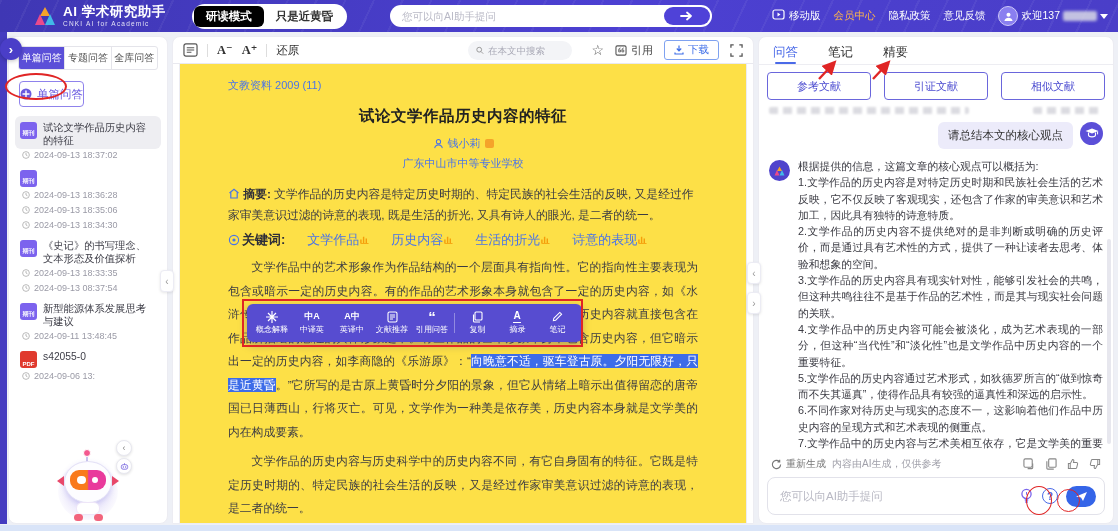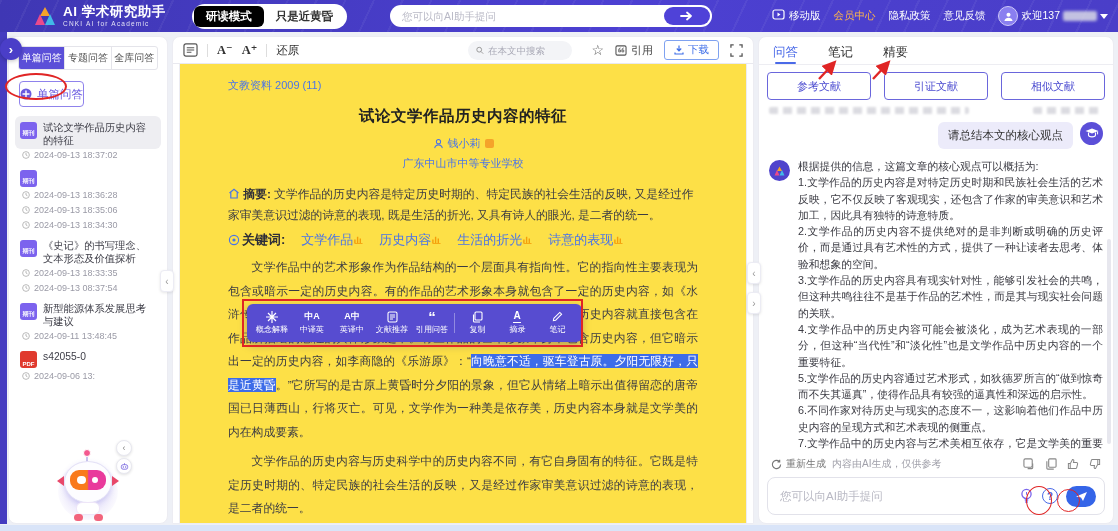--- a/index.html
+++ b/index.html
@@ -107,21 +107,21 @@
     padding:14px 48px 0; overflow:hidden; background:#fde047; position:relative;}
   .src-link { font-size:11px; color:#4a74e8; cursor:pointer;}
   .doc-title { text-align:center; font-size:15.5px; font-weight:bold; color:#222; margin-top:13px; letter-spacing:.5px;}
   .author-row { display:flex; align-items:center; justify-content:center; gap:4px; margin-top:9px;
     font-size:11px; color:#4a74e8;}
   .author-badge { width:9px; height:9px; background:#f5a32a; border-radius:2px; }
   .affil { text-align:center; font-size:11px; color:#4a74e8; margin-top:5px; cursor:pointer;}
   .abs { margin-top:13px; font-size:11.8px; color:#3b3b43; line-height:21px;}
   .abs-label,.kw-label { font-weight:bold; color:#2e2e38;}
   .kw-row { margin-top:3px; font-size:13px; line-height:21px; color:#3b3b43; display:flex; align-items:center; flex-wrap:wrap; gap:2px;}
-  .kw { color:#4a74e8; cursor:pointer; margin-left:14px; display:inline-flex; align-items:center; gap:1px;}
+  .kw { color:#4a74e8; cursor:pointer; margin-left:20px; display:inline-flex; align-items:center; gap:1px;}
   .body-p { margin-top:6px; font-size:11.8px; color:#3b3b43; line-height:23.5px; text-indent:2em; text-align:justify;}
   .hl { background:#3d6ce8; color:#fff; }
   .inline-ic { display:inline-block; vertical-align:-1px; }
 
   
   .sel-toolbar { position:absolute; left:247px; top:304px; height:38px; background:#574cd0;
     border-radius:6px; display:flex; align-items:center; padding:0 5px; z-index:22; box-shadow:0 3px 8px rgba(40,30,130,.35);}
   .sel-item { width:40px; display:flex; flex-direction:column; align-items:center; justify-content:center;
     color:#ffffff; cursor:pointer; gap:1px;}
   .sel-item .lbl { font-size:8.5px; transform:scale(.95); white-space:nowrap;}

